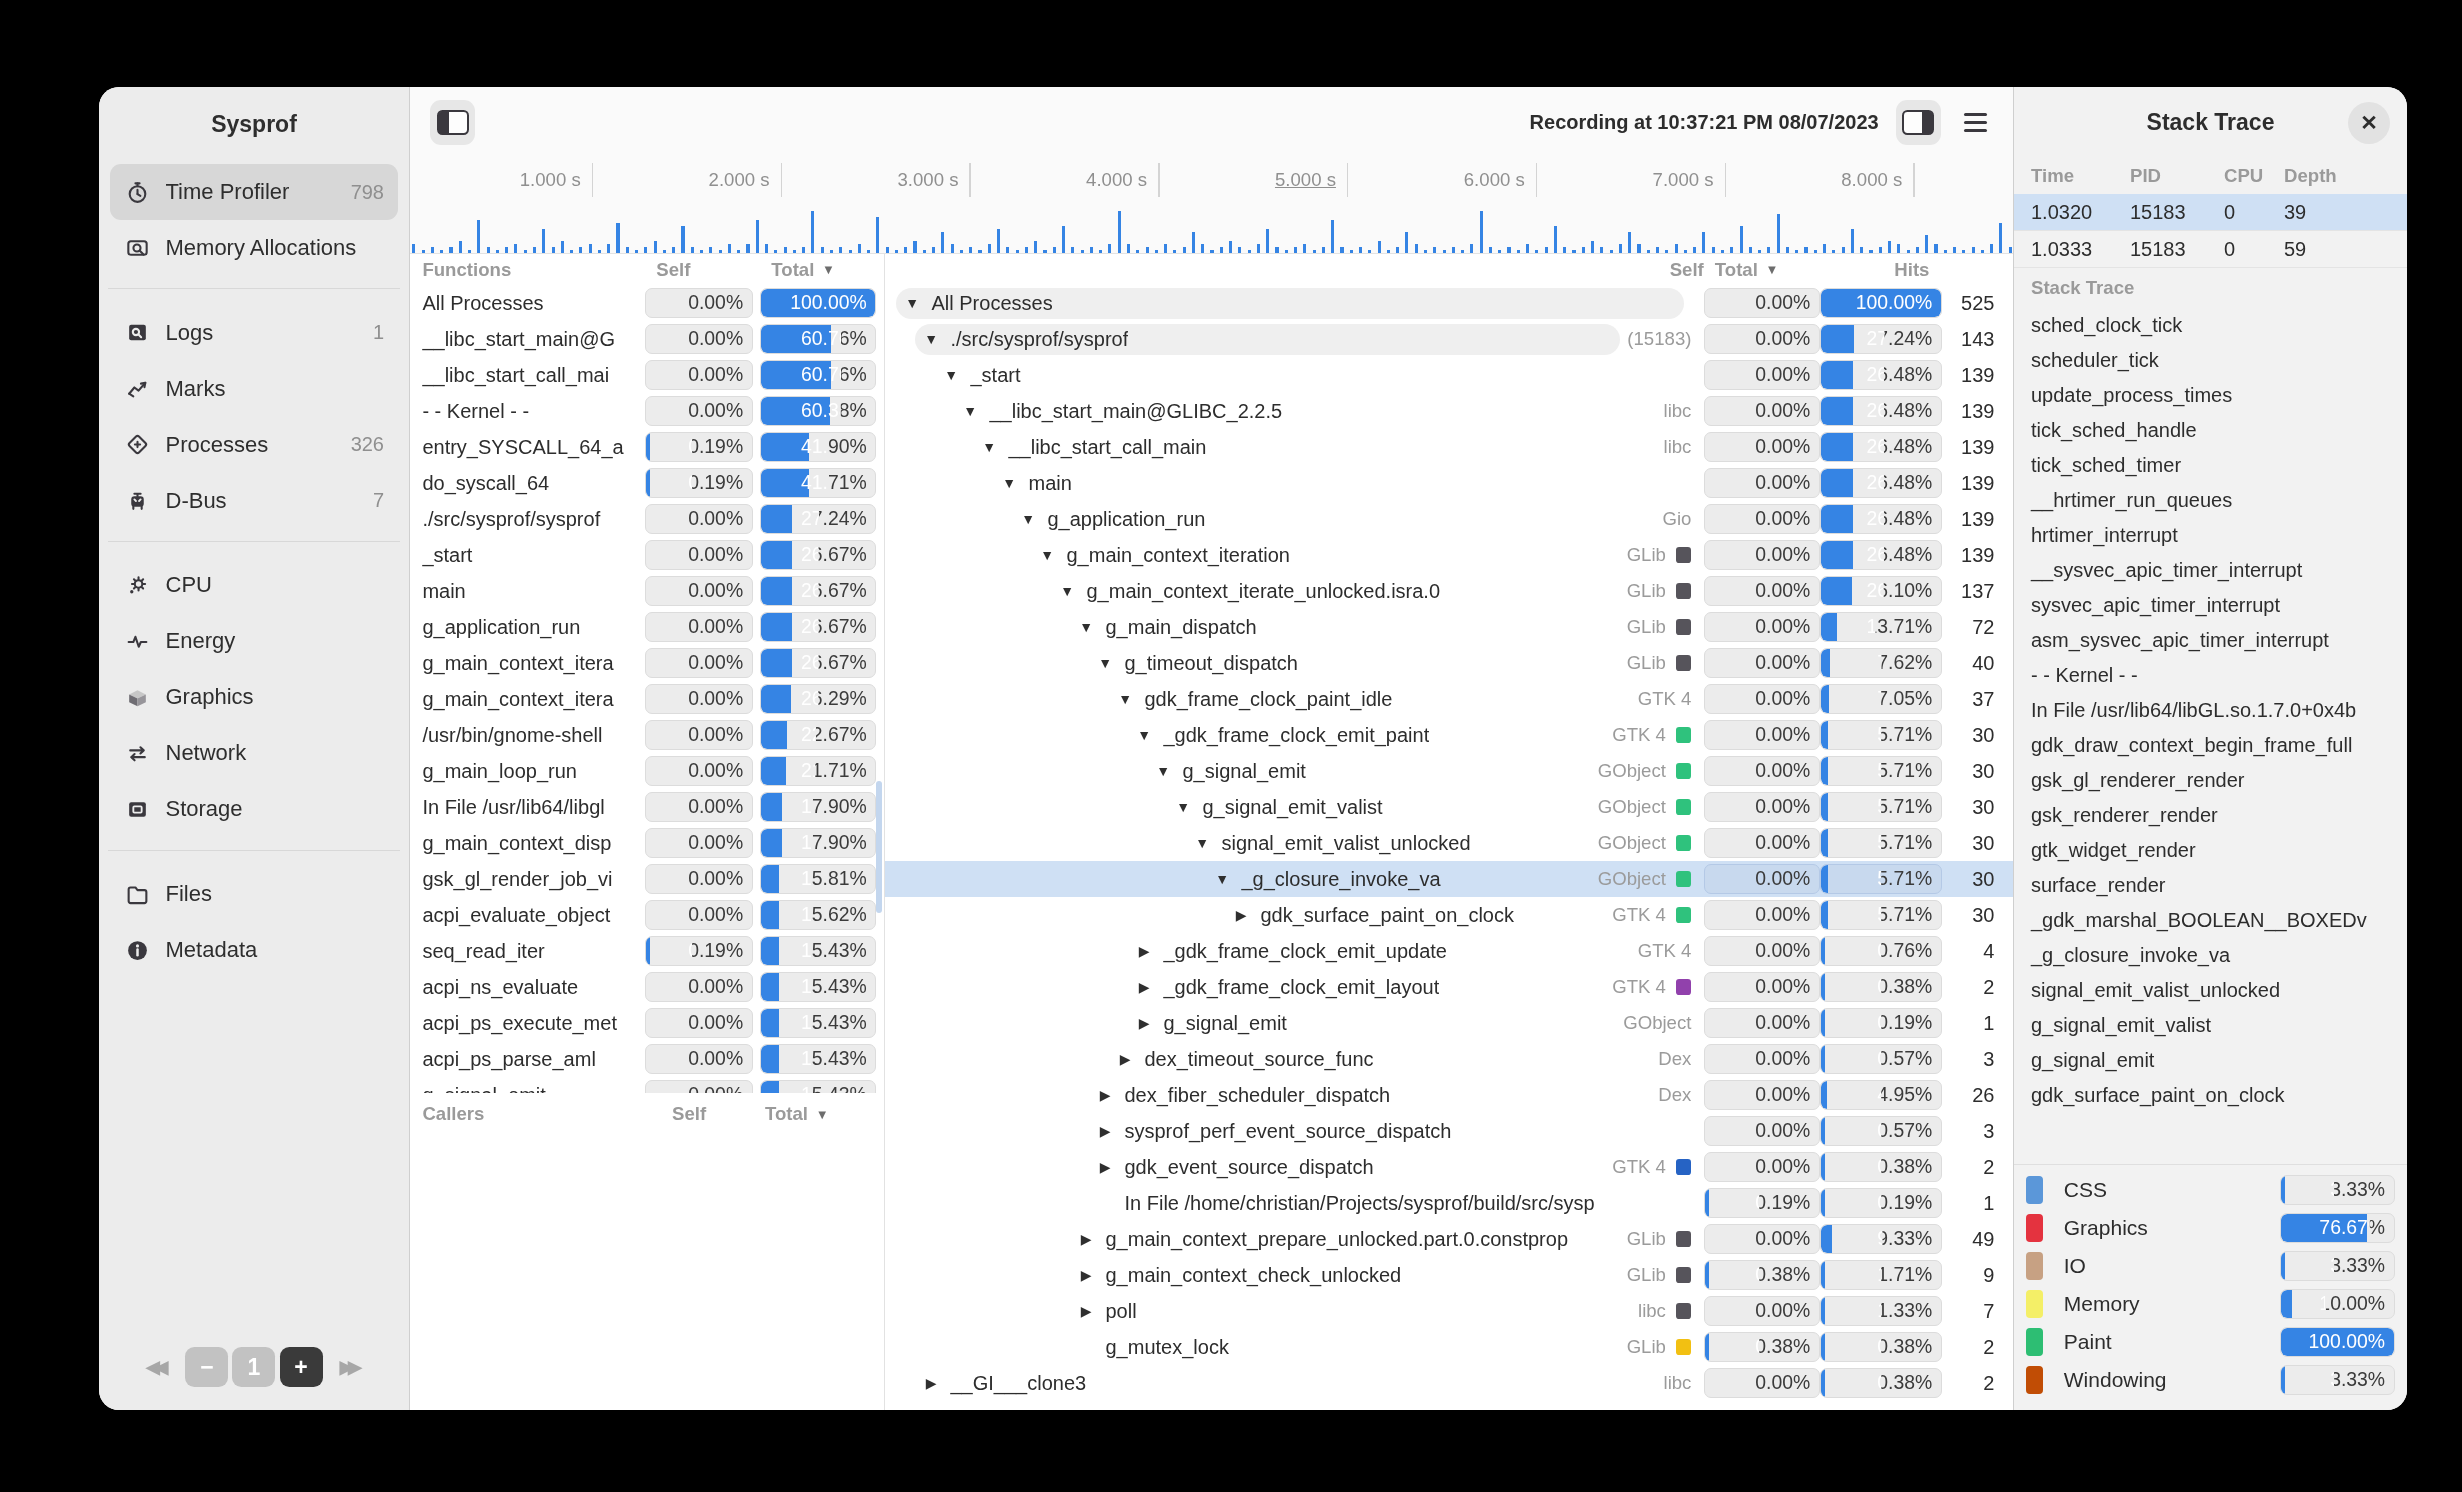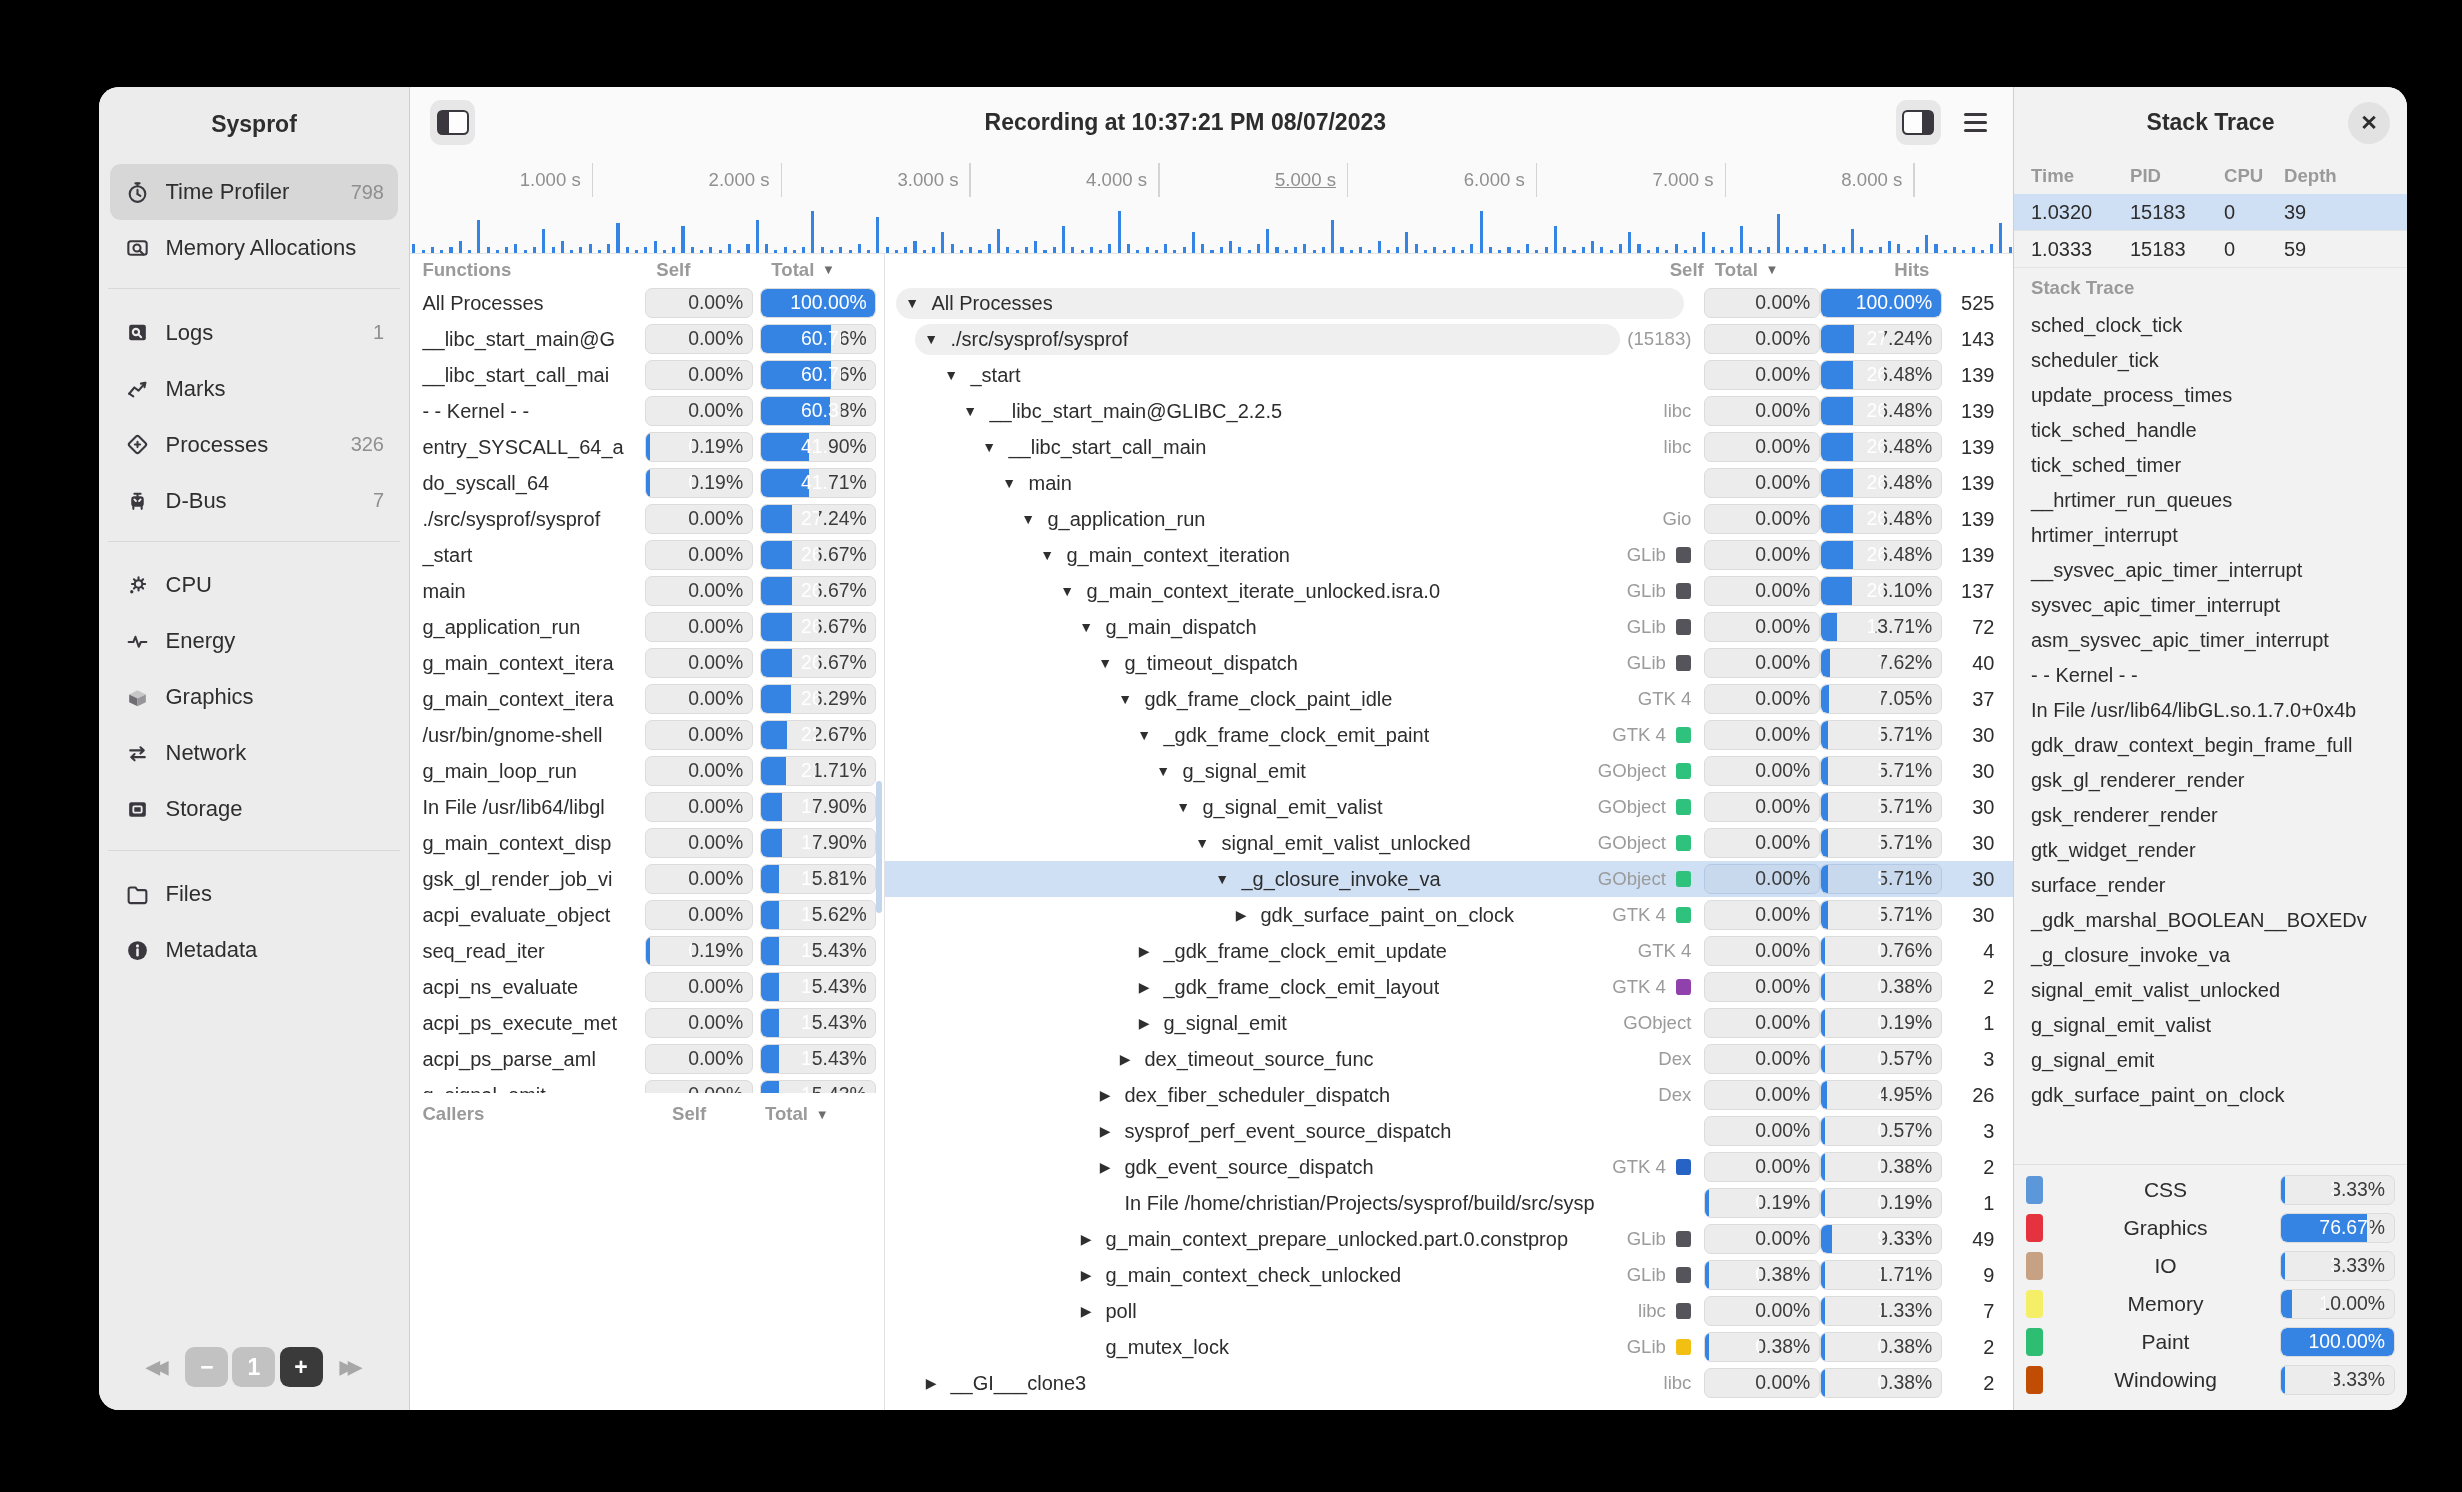--- a/index.html
+++ b/index.html
@@ -28,21 +28,21 @@
   .fbtn.lite{background:#c2c2c2;}
   .fbtn.dark{background:#3a3a3a;}
   
   .main{flex:1;display:flex;flex-direction:column;background:#fff;border-right:0.8px solid #cfcfcf;min-width:0;}
   .m-header{height:71px;flex:0 0 71px;background:#fafafa;display:flex;align-items:center;padding:0 20px;gap:17px;}
   .hbtn{width:45px;height:45px;border-radius:11px;background:#e7e7e7;display:flex;align-items:center;justify-content:center;}
   .ptog{width:28px;height:21px;border:2.3px solid #3a383e;border-radius:5.4px;position:relative;background:#fdfdfd;}
   .ptog i{position:absolute;top:0;bottom:0;width:10px;background:#3a383e;}
   .ptog.left i{left:0;border-radius:1.5px 0 0 1.5px;}
   .ptog.right i{right:0;border-radius:0 1.5px 1.5px 0;}
-  .m-title{flex:1;text-align:center;font-weight:bold;font-size:23px;color:#2d2d2d;white-space:nowrap;}
+  .m-title{flex:1;text-align:right;font-weight:bold;font-size:20px;color:#2d2d2d;white-space:nowrap;}
   .burger{display:flex;flex-direction:column;gap:4.6px;padding:6.2px;}
   .burger i{width:23px;height:3.1px;border-radius:1.5px;background:#3a383e;}
   .ruler{height:45px;flex:0 0 45px;background:#fafafa;position:relative;font-size:18.6px;color:#8f8f8f;}
   .tickline{position:absolute;top:5.4px;width:1.5px;height:34px;background:#d4d4d4;}
   .ticklabel{position:absolute;top:11px;transform:translateX(-100%);padding-right:11px;white-space:nowrap;}
   .spark{height:50px;flex:0 0 50px;background:#fafafa;border-bottom:0.8px solid #e3e3e3;
          display:flex;align-items:flex-end;gap:6.2px;padding:0 2.3px;overflow:hidden;}
   .sbar{width:3.1px;flex:0 0 3.1px;background:#3584e4;}
   .cols{flex:1;display:flex;min-height:0;}
   .fpanel{width:474px;flex:0 0 474px;border-right:0.8px solid #e2e2e2;display:flex;flex-direction:column;position:relative;}
@@ -89,21 +89,21 @@
            display:flex;align-items:center;justify-content:center;font-size:21px;font-weight:bold;color:#2d2d2d;}
   .sgrid{display:grid;grid-template-columns:99px 94px 60px 1fr;padding-left:17px;align-items:center;}
   .s-cols{height:36px;flex:0 0 36px;color:#9a9a9a;font-size:18.6px;font-weight:bold;}
   .s-row{height:36px;flex:0 0 36px;font-size:20px;color:#2d2d2d;border-bottom:0.8px solid #e4e4e4;}
   .s-row.sel{background:#cfe0f4;}
   .s-sect{height:40px;flex:0 0 40px;display:flex;align-items:center;padding-left:17px;color:#9a9a9a;
           font-size:18.6px;font-weight:bold;}
   .s-list{flex:1;overflow:hidden;}
   .s-item{height:35px;display:flex;align-items:center;padding:0 6.2px 0 17px;font-size:20px;color:#2d2d2d;
           white-space:nowrap;overflow:hidden;}
-  .legend{border-top:0.8px solid #dfdfdf;padding:6.2px 12.4px 11px;text-align:center;}
+  .legend{border-top:0.8px solid #dfdfdf;padding:6.2px 12.4px 11px;}
   .l-row{display:grid;grid-template-columns:25px minmax(0,1fr) 115px;align-items:center;height:38px;column-gap:12.4px;}
   .l-swatch{width:17px;height:28px;border-radius:3.9px;}
   .l-label{font-size:21px;color:#2d2d2d;}
 </style>
 </head>
 <body>
 
 <div class="window">
 
   <aside class="sidebar">

